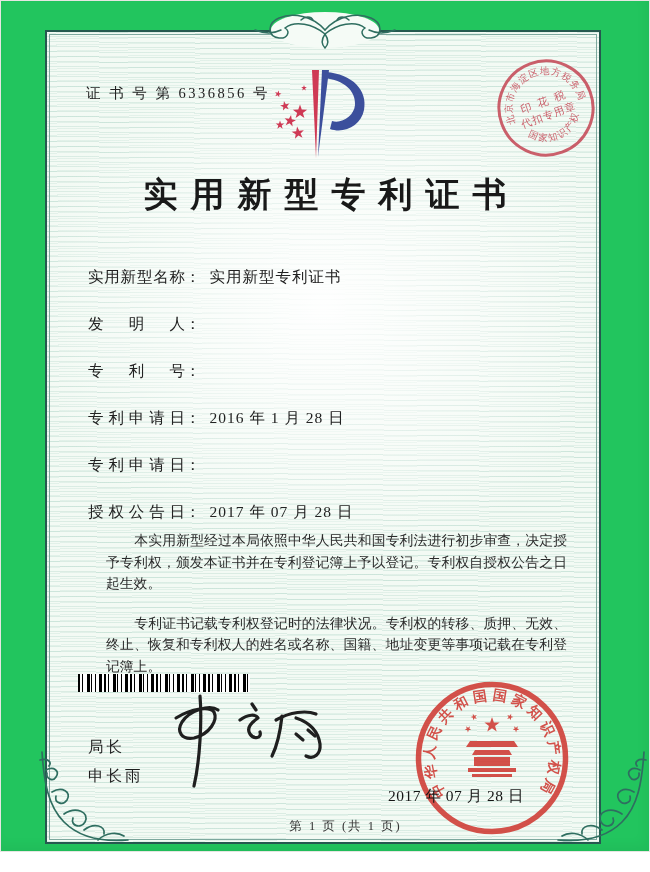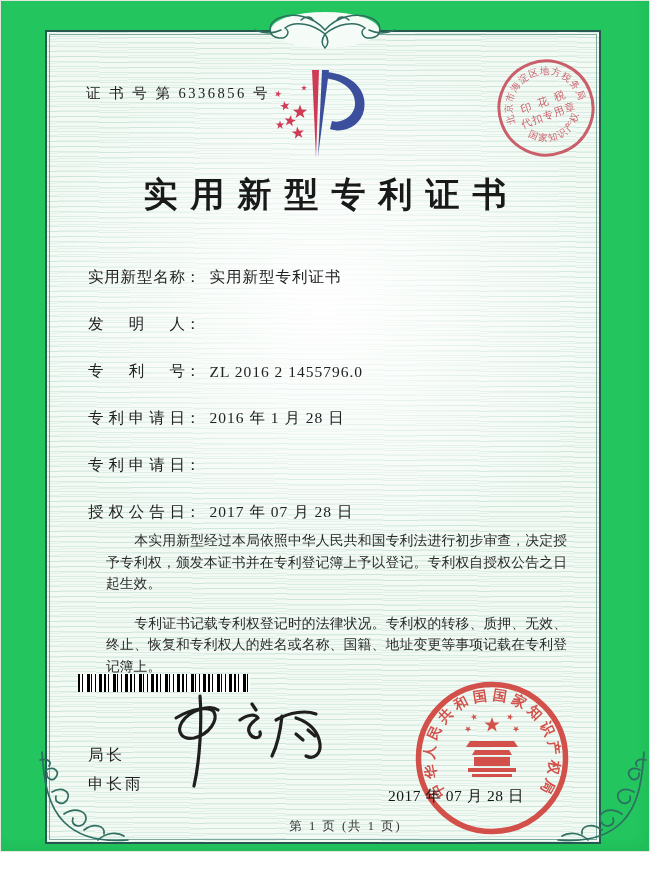--- a/index.html
+++ b/index.html
@@ -39,21 +39,21 @@
   .f-value{letter-spacing:1px;}
   
   .body-text{position:absolute;left:88px;top:512px;width:497px;z-index:4;
     font-size:13.8px;line-height:21.6px;color:#2a2a2a;text-align:justify;}
   .body-text p{margin:18px;text-indent:2.05em;}
   
   .barcode{position:absolute;left:78px;top:674px;width:172px;height:18px;z-index:4;
     background:repeating-linear-gradient(90deg,
       #000 0 2px,#fff 2px 4px,#000 4px 5px,#fff 5px 9px,#000 9px 12px,#fff 12px 13px,
       #000 13px 14px,#fff 14px 17px,#000 17px 18px,#fff 18px 21px,#000 21px 24px,#fff 24px 26px);}
-  .officer{position:absolute;left:88px;top:732px;font-size:15.5px;line-height:29px;letter-spacing:3px;color:#1d1d1d;z-index:4;margin-top:8px;}
+  .officer{position:absolute;left:88px;top:732px;font-size:15.5px;line-height:29px;letter-spacing:3px;color:#1d1d1d;z-index:4;}
   .signature{position:absolute;left:148px;top:690px;z-index:4;}
   .agency-seal{position:absolute;left:410px;top:676px;z-index:5;}
   .issue-date{position:absolute;left:388px;top:786px;font-size:15.5px;letter-spacing:.5px;color:#151515;z-index:6;}
   .footer{position:absolute;left:45px;width:553px;top:818px;text-align:center;font-size:12.5px;letter-spacing:2px;color:#333;z-index:4;margin-left:24px;}
   svg text{font-family:"Liberation Serif",serif;}
 </style>
 </head>
 <body>
 
 <div class="page">
@@ -141,21 +141,20 @@
         <span class="f-colon">：</span>
         <span class="f-value">实用新型专利证书</span>
     </div>
     <div class="field">
       <span class="f-label">发明人</span>
         <span class="f-colon">：</span>
     </div>
     <div class="field">
       <span class="f-label">专利号</span>
         <span class="f-colon">：</span>
-        <span class="f-value">ZL 2016 2 1455796.0</span>
     </div>
     <div class="field">
       <span class="f-label">专利申请日</span>
         <span class="f-colon">：</span>
         <span class="f-value">2016 年 1 月 28 日</span>
     </div>
     <div class="field">
       <span class="f-label">专利申请日</span>
         <span class="f-colon">：</span>
     </div>

